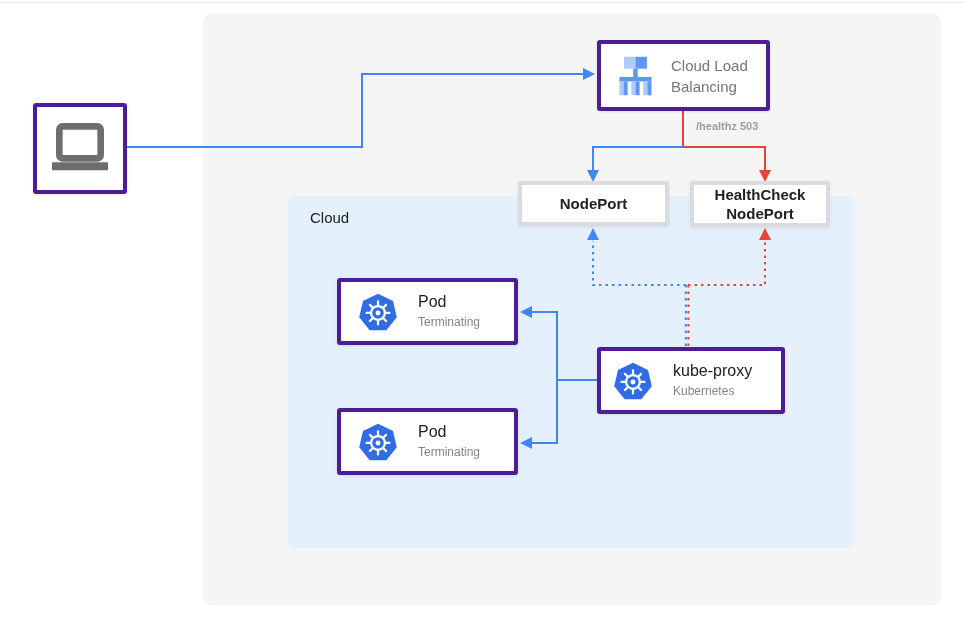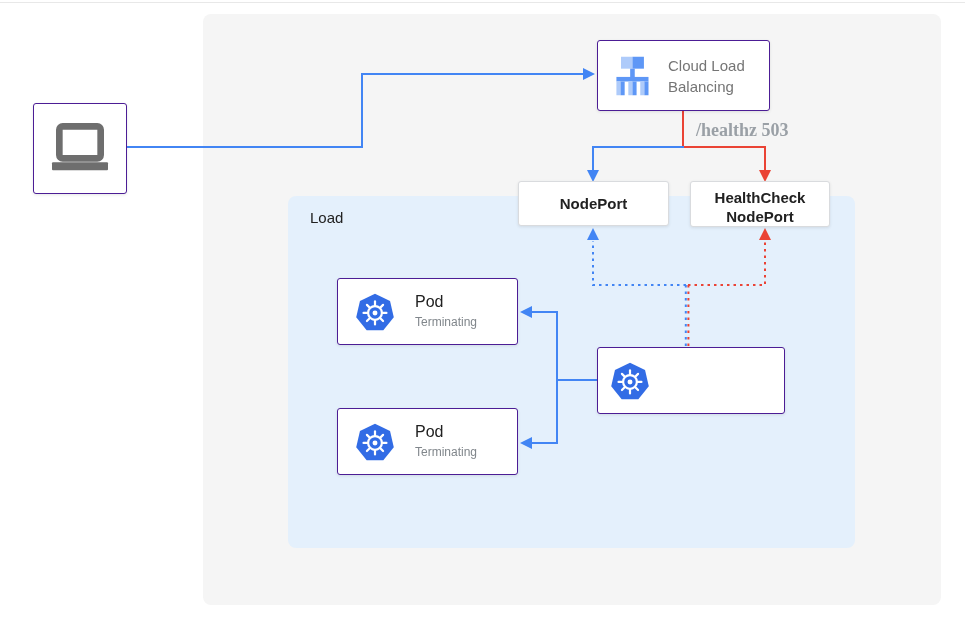--- a/index.html
+++ b/index.html
@@ -22,54 +22,53 @@
   }
   .nodes-label {
     position: absolute; left: 22px; top: 13px;
     font-size: 15px; color: var(--text-dark, #3C4043); z-index: 3;
   }
   svg.connectors {
     position: absolute; left: 0; top: 0; width: 965px; height: 623px;
     z-index: 3; pointer-events: none;
   }
   .card {
-    position: absolute; background: #fff; border: 1px solid #4c1d95;
+    position: absolute; background: #fff; border: 4px solid #4c1d95;
     border-radius: 3px; box-shadow: 0 1px 3px rgba(60,64,67,0.12);
     z-index: 4; display: flex; align-items: center;
   }
   .card-laptop { left: 33px; top: 103px; width: 94px; height: 91px; justify-content: center; }
   .card-clb { left: 597px; top: 40px; width: 173px; height: 71px; padding-left: 12px; }
   .card-nodeport { left: 518px; top: 181px; width: 151px; height: 45px; justify-content: center; border-color: #D9DBDE; }
   .card-healthcheck { left: 690px; top: 181px; width: 140px; height: 46px; justify-content: center; border-color: #D9DBDE; align-items: flex-end; }
   .card-pod1 { left: 337px; top: 278px; width: 181px; height: 67px; padding-left: 15px; }
   .card-pod2 { left: 337px; top: 408px; width: 181px; height: 67px; padding-left: 15px; }
   .card-kubeproxy { left: 597px; top: 347px; width: 188px; height: 67px; padding-left: 10px; }
   .icon-box { flex: 0 0 auto; width: 44px; height: 44px; }
   .card-text { margin-left: 18px; display: flex; flex-direction: column; gap: 0; }
   .title-lg { font-size: 16px; color: var(--text-dark, #202124); line-height: 20px; }
   .subtitle { font-size: 12px; color: var(--text-gray, #80868B); line-height: 20px; }
   .clb-text { margin-left: 14px; font-size: 15px; color: #757575; line-height: 21px; width: 92px; }
   .port-label { font-weight: bold; font-size: 15px; color: var(--text-dark, #202124); text-align: center; line-height: 19px; padding: 0 2px; }
   .edge-label {
     position: absolute; left: 696px; top: 120px; z-index: 5;
-    font-size: 18px; font-weight: bold; color: var(--edge-label-gray, #9AA0A6);
+    font-size: 11px; font-weight: bold; color: var(--edge-label-gray, #9AA0A6);
     white-space: nowrap;
-    font-family: Liberation Serif, serif;
   }
   .dotted { stroke-dasharray: 2.5,4; }
   .line { fill: none; stroke-width: 2; }
 </style>
 </head>
 <body>
 
 <div class="top-hairline"></div>
 <div class="panel"></div>
 
 <div class="nodes-group">
-  <div class="nodes-label">Load</div>
+  <div class="nodes-label">Cloud</div>
 </div>
 
 <svg class="connectors" viewBox="0 0 965 623">
 
   <g>
     <polyline class="line" style="stroke:var(--blue,#4285F4)" points="127,147 362,147 362,74 584,74"></polyline>
     <polygon style="fill:var(--blue,#4285F4)" points="595,74 583,68 583,80"></polygon>
   </g>
 
   <g>
@@ -176,13 +175,17 @@
     <polygon points="24,4 40.4,11.9 44.5,29.7 33.1,43.9 14.9,43.9 3.5,29.7 7.6,11.9" style="fill:var(--k8s-blue,#326CE5)"></polygon>
     <g stroke="#fff" stroke-width="2.4" stroke-linecap="round">
       <line x1="24" y1="12.5" x2="24" y2="37.5"></line>
       <line x1="11.5" y1="25" x2="36.5" y2="25"></line>
       <line x1="15.2" y1="16.2" x2="32.8" y2="33.8"></line>
       <line x1="32.8" y1="16.2" x2="15.2" y2="33.8"></line>
     </g>
     <circle cx="24" cy="25" r="7.5" style="fill:var(--k8s-blue,#326CE5)" stroke="#fff" stroke-width="2.4"></circle>
     <circle cx="24" cy="25" r="2.7" fill="#fff"></circle>
   </svg>
+  <div class="card-text">
+    <div class="title-lg">kube-proxy</div>
+    <div class="subtitle">Kubernetes</div>
+  </div>
 </div>
 
 </body></html>

